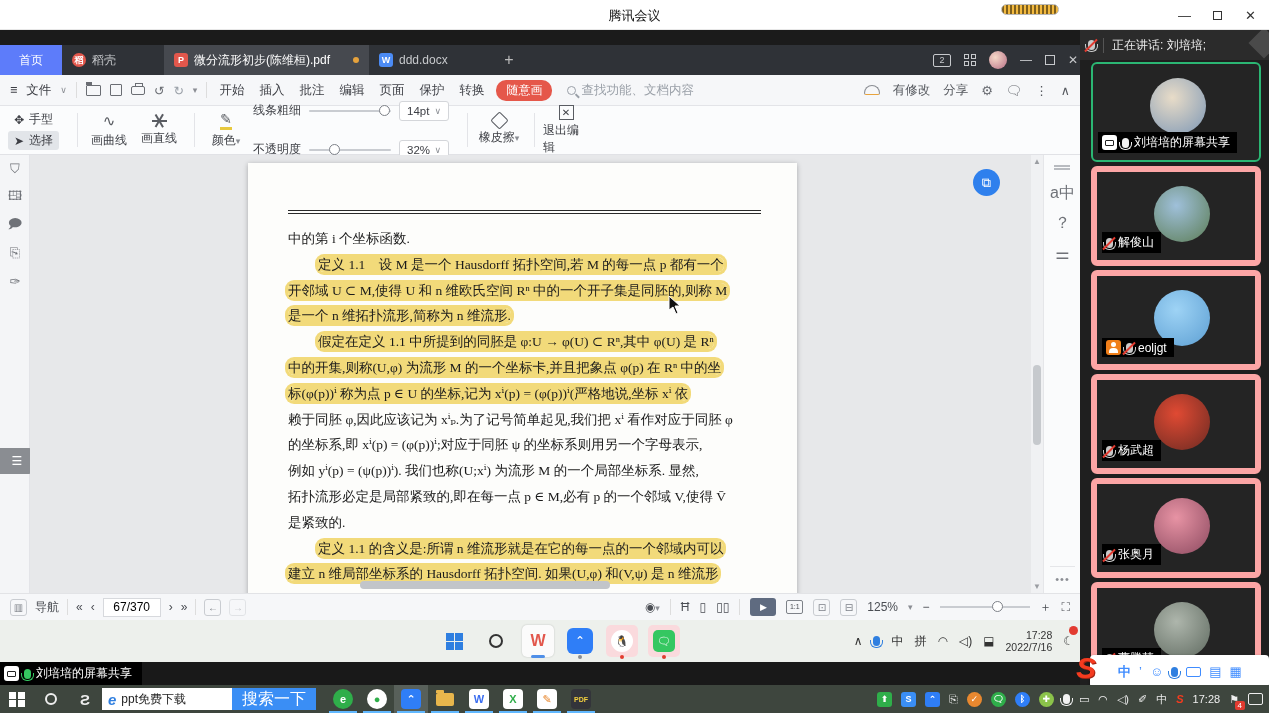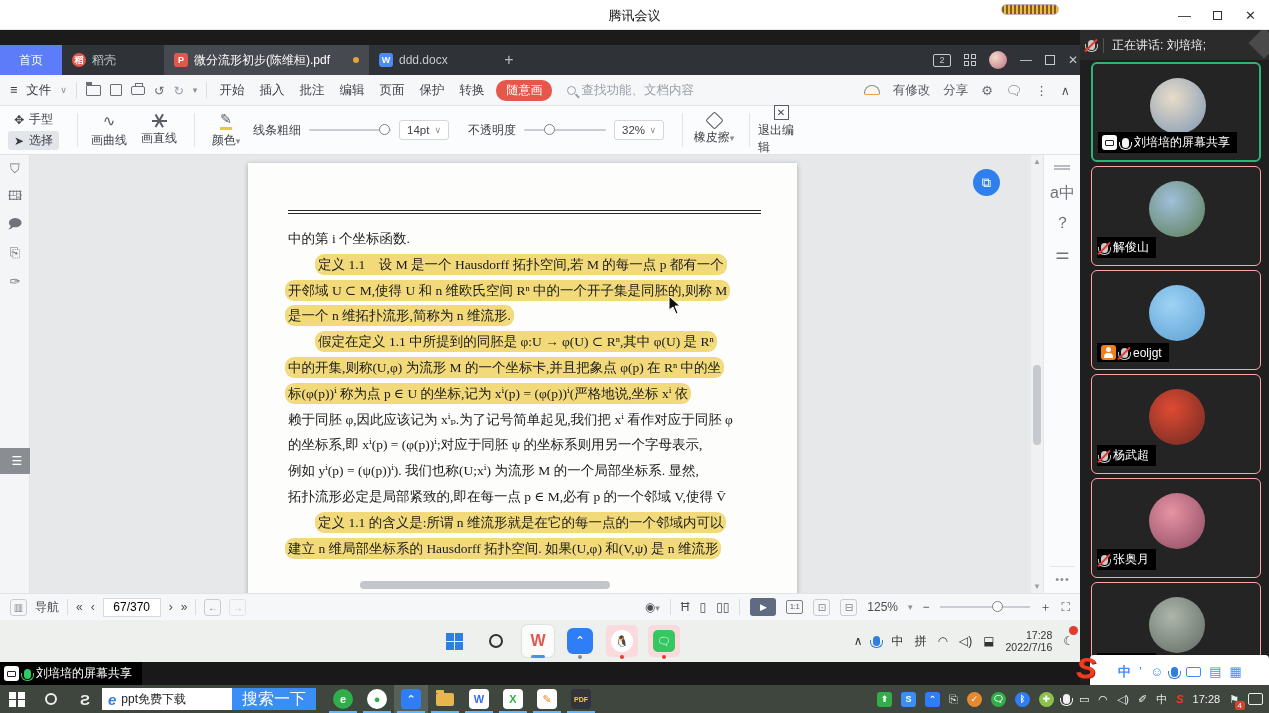--- a/index.html
+++ b/index.html
@@ -53,21 +53,21 @@
 .ic-print{width:14px;height:9px;border:1.5px solid #6a6d73;border-radius:2px;position:relative}
 .ic-print::before{content:"";position:absolute;left:3px;top:-4px;width:6px;height:3px;border:1.5px solid #6a6d73;border-bottom:none}
 
 
 .drawbar{position:absolute;left:0;top:76px;width:1080px;height:49px;background:#fbfcfd;border-bottom:1px solid #e1e2e6;display:flex;align-items:center;padding:0 8px;font-size:12px;color:#3c3e44}
 .db-col{display:flex;flex-direction:column;gap:2px;margin-right:10px}
 .db-row{display:flex;align-items:center;gap:5px;padding:1px 6px;border-radius:3px}
 .db-row.sel{background:#e2e5e9}
 .db-btn{display:flex;flex-direction:column;align-items:center;justify-content:center;gap:2px;width:46px;height:42px;margin-right:4px}
 .db-sep{width:1px;height:34px;background:#e3e4e8;margin:0 8px}
-.sliders{display:flex;flex-direction:row;gap:19px;margin-right:10px}
+.sliders{display:flex;flex-direction:column;gap:19px;margin-right:10px}
 .sl-row{display:flex;align-items:center;gap:8px}
 .sl-track{position:relative;width:82px;height:2px;background:#c9ccd1;border-radius:1px}
 .sl-knob{position:absolute;top:-5px;width:11px;height:11px;border:1.5px solid #7d8188;border-radius:50%;background:#fff}
 .sl-val{width:50px;height:20px;border:1px solid #d4d6da;border-radius:3px;background:#fff;display:flex;align-items:center;justify-content:space-between;padding:0 7px;font-size:11.5px}
 .star3{position:relative;width:15px;height:15px}
 .star3 i{position:absolute;left:0;top:7px;width:15px;height:1.5px;background:#595c62}
 .star3 i:nth-child(2){transform:rotate(60deg)}.star3 i:nth-child(3){transform:rotate(120deg)}
 .pencil{font-size:14px;color:#595c62;border-bottom:3px solid #e8c93e;line-height:15px}
 .erase{width:13px;height:13px;border:1.5px solid #595c62;transform:rotate(45deg);border-radius:2px}
 .exitbox{width:15px;height:15px;border:1.5px solid #595c62;font-size:10px;line-height:13px;text-align:center}
@@ -162,21 +162,21 @@
 .flag-badge{position:relative}
 .badge-num{position:absolute;right:-6px;bottom:-4px;background:#e23b30;color:#fff;font-size:8px;padding:0 3px;border-radius:2px}
 .notif{width:15px;height:12px;border:1.5px solid #eee;border-radius:2px}
 
 
 .sidebar{position:absolute;left:1080px;top:30px;width:189px;height:655px;background:#1f1f1f;overflow:hidden}
 .speakbar{height:30px;background:#2b2b2b;display:flex;align-items:center;gap:8px;padding:0 8px;color:#ededed;font-size:12px;position:relative}
 .spk-sep{width:1px;height:15px;background:#555}
 .spk-corner{position:absolute;right:-6px;top:2px;width:22px;height:22px;background:#4a4a4a;transform:rotate(45deg)}
 .tiles{position:absolute;left:0;top:32px;width:189px}
-.tile{position:relative;margin:0 0 4px 11px;width:170px;height:100px;background:#242424;border:1px solid #fca5a5;border-radius:6px}
+.tile{position:relative;margin:0 0 4px 11px;width:170px;height:100px;background:#242424;border:6px solid #fca5a5;border-radius:6px}
 .tile.active{border:2px solid #2bb673}
 .avatar{position:absolute;left:57px;top:14px;width:56px;height:56px;border-radius:50%}
 .tlabel{position:absolute;left:5px;bottom:7px;display:flex;align-items:center;gap:5px;background:#000;color:#fff;font-size:12px;padding:2px 7px 2px 4px;max-width:158px;overflow:hidden;white-space:nowrap}
 .pbadge{width:15px;height:15px;background:#f07f1a;border-radius:3px;position:relative}
 .pbadge::before{content:"";position:absolute;left:5px;top:2px;width:5px;height:5px;border-radius:50%;background:#fff}
 .pbadge::after{content:"";position:absolute;left:3px;top:8px;width:9px;height:5px;border-radius:4px 4px 0 0;background:#fff}
 
 
 .sogou{position:absolute;left:1090px;top:655px;width:179px;height:33px;background:#fff;border-radius:4px;box-shadow:0 1px 3px rgba(0,0,0,.4);display:flex;align-items:center;gap:8px;padding-left:28px;z-index:30;color:#3f8cff;font-size:13px}
 .sogou-s{position:absolute;left:-14px;top:-4px;font-size:30px;font-weight:bold;font-style:italic;color:#f43b1f;text-shadow:1px 1px 0 #a32413}
@@ -351,20 +351,21 @@
             <div class="doc-line hl ind"><span class="t">定义 1.1　设 M 是一个 Hausdorff 拓扑空间,若 M 的每一点 p 都有一个</span></div>
             <div class="doc-line hl"><span class="t">开邻域 U ⊂ M,使得 U 和 n 维欧氏空间 Rⁿ 中的一个开子集是同胚的,则称 M</span></div>
             <div class="doc-line hl"><span class="t">是一个 n 维拓扑流形,简称为 n 维流形.</span></div>
             <div class="doc-line hl ind"><span class="t">假定在定义 1.1 中所提到的同胚是 φ:U → φ(U) ⊂ Rⁿ,其中 φ(U) 是 Rⁿ</span></div>
             <div class="doc-line hl"><span class="t">中的开集,则称(U,φ) 为流形 M 的一个坐标卡,并且把象点 φ(p) 在 Rⁿ 中的坐</span></div>
             <div class="doc-line hl"><span class="t">标(φ(p))ⁱ 称为点 p ∈ U 的坐标,记为 xⁱ(p) = (φ(p))ⁱ(严格地说,坐标 xⁱ 依</span></div>
             <div class="doc-line"><span class="t">赖于同胚 φ,因此应该记为 xⁱₚ.为了记号简单起见,我们把 xⁱ 看作对应于同胚 φ</span></div>
             <div class="doc-line"><span class="t">的坐标系,即 xⁱ(p) = (φ(p))ⁱ;对应于同胚 ψ 的坐标系则用另一个字母表示,</span></div>
             <div class="doc-line"><span class="t">例如 yⁱ(p) = (ψ(p))ⁱ). 我们也称(U;xⁱ) 为流形 M 的一个局部坐标系. 显然,</span></div>
             <div class="doc-line"><span class="t">拓扑流形必定是局部紧致的,即在每一点 p ∈ M,必有 p 的一个邻域 V,使得 V̄</span></div>
+            <div class="doc-line"><span class="t">是紧致的.</span></div>
             <div class="doc-line hl ind"><span class="t">定义 1.1 的含义是:所谓 n 维流形就是在它的每一点的一个邻域内可以</span></div>
             <div class="doc-line hl"><span class="t">建立 n 维局部坐标系的 Hausdorff 拓扑空间. 如果(U,φ) 和(V,ψ) 是 n 维流形</span></div>
           </div>
       </div>
       <div class="hscroll"></div>
       <svg class="cursor-arrow" width="14" height="20" viewBox="0 0 14 20">
           <polygon points="1,1 1,15 5,12 8,19 10,18 7,11 12,11" fill="#111" stroke="#fff" stroke-width="1"></polygon>
         </svg>
     </div>
 

